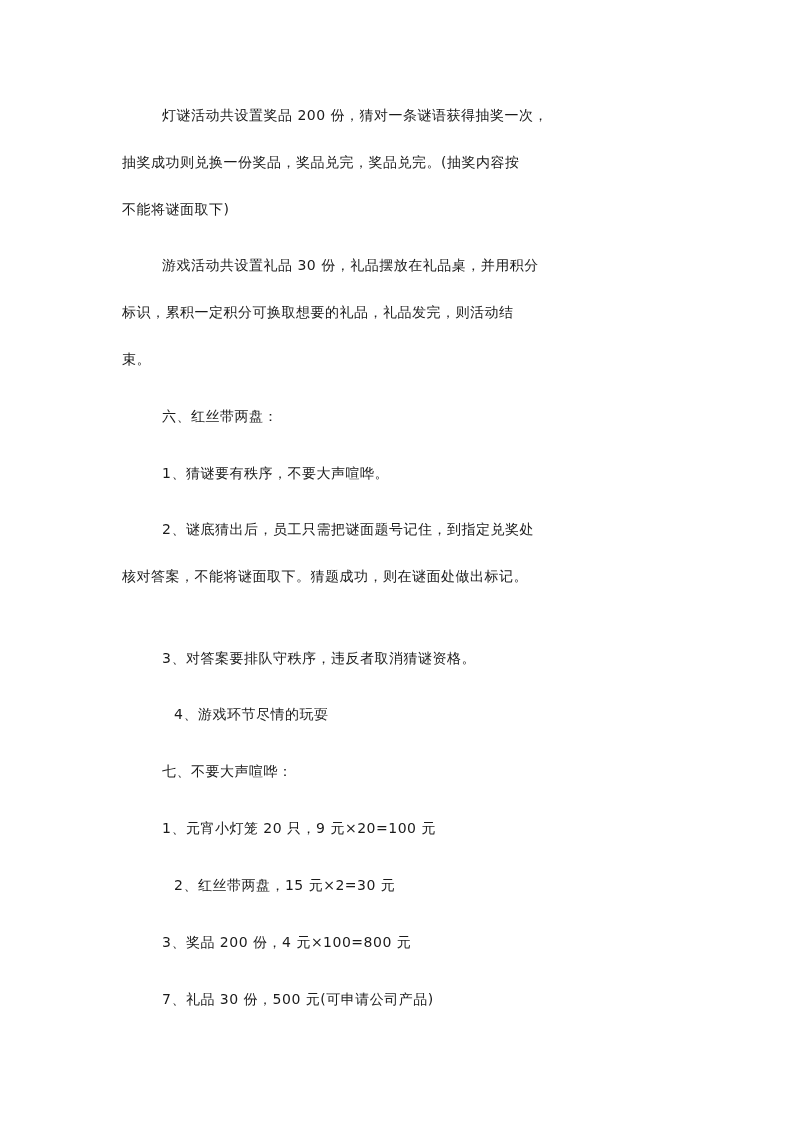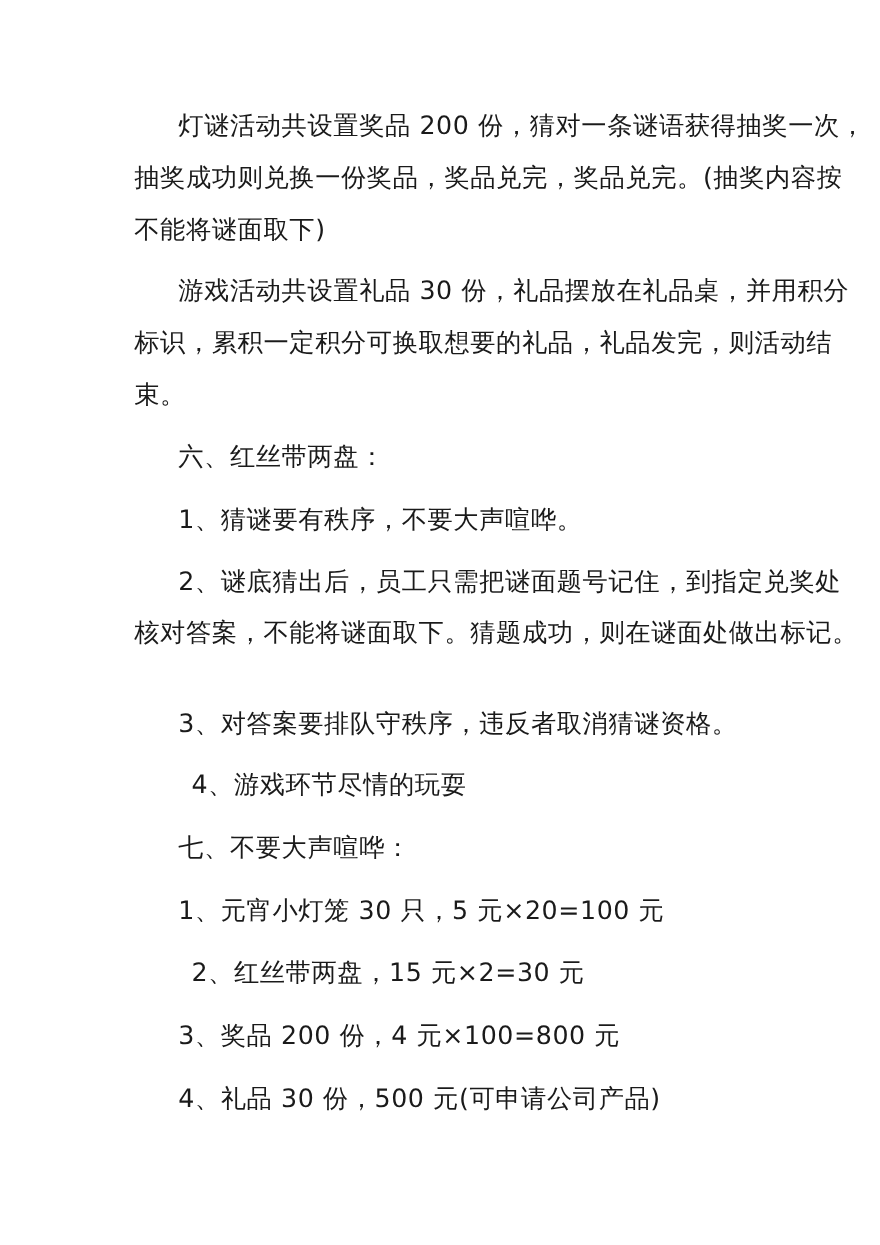--- a/index.html
+++ b/index.html
@@ -2,21 +2,21 @@
 <html><head>
   <meta charset="utf-8">
   <style>
     html, body { margin: 0; padding: 0; background: #ffffff; }
     body {
       width: 800px; height: 1132px; position: relative; overflow: hidden;
       font-family: "DejaVu Sans", "Liberation Sans", sans-serif;
       color: #1a1a1a;
     }
     .page { position: absolute; left: 122px; top: 100px; width: 560px; }
-    .line { position: absolute; left: 0; font-size: 23px; line-height: 30px; white-space: nowrap; letter-spacing: 0.5px; }
+    .line { position: absolute; left: 0; font-size: 14px; line-height: 30px; white-space: nowrap; letter-spacing: 0.5px; }
   </style>
 </head>
 <body>
 
 <div class="page">
 
   <div>
     <div class="line" style="top:0px;left:40px">灯谜活动共设置奖品 200 份，猜对一条谜语获得抽奖一次，</div>
     <div class="line" style="top:47px">抽奖成功则兑换一份奖品，奖品兑完，奖品兑完。(抽奖内容按</div>
     <div class="line" style="top:94px">不能将谜面取下)</div>
@@ -36,21 +36,21 @@
     <div class="line" style="top:414px;left:40px">2、谜底猜出后，员工只需把谜面题号记住，到指定兑奖处</div>
     <div class="line" style="top:461px">核对答案，不能将谜面取下。猜题成功，则在谜面处做出标记。</div>
   </div>
 
   <div class="line" style="top:543px;left:40px">3、对答案要排队守秩序，违反者取消猜谜资格。</div>
 
   <div class="line" style="top:599px;left:52px">4、游戏环节尽情的玩耍</div>
 
   <div class="line" style="top:656px;left:40px">七、不要大声喧哗：</div>
 
-  <div class="line" style="top:713px;left:40px">1、元宵小灯笼 30 只，5 元×20=100 元</div>
+  <div class="line" style="top:713px;left:40px">1、元宵小灯笼 20 只，9 元×20=100 元</div>
 
   <div class="line" style="top:770px;left:52px">2、红丝带两盘，15 元×2=30 元</div>
 
   <div class="line" style="top:827px;left:40px">3、奖品 200 份，4 元×100=800 元</div>
 
-  <div class="line" style="top:884px;left:40px">4、礼品 30 份，500 元(可申请公司产品)</div>
+  <div class="line" style="top:884px;left:40px">7、礼品 30 份，500 元(可申请公司产品)</div>
 
 </div>
 
 </body></html>

